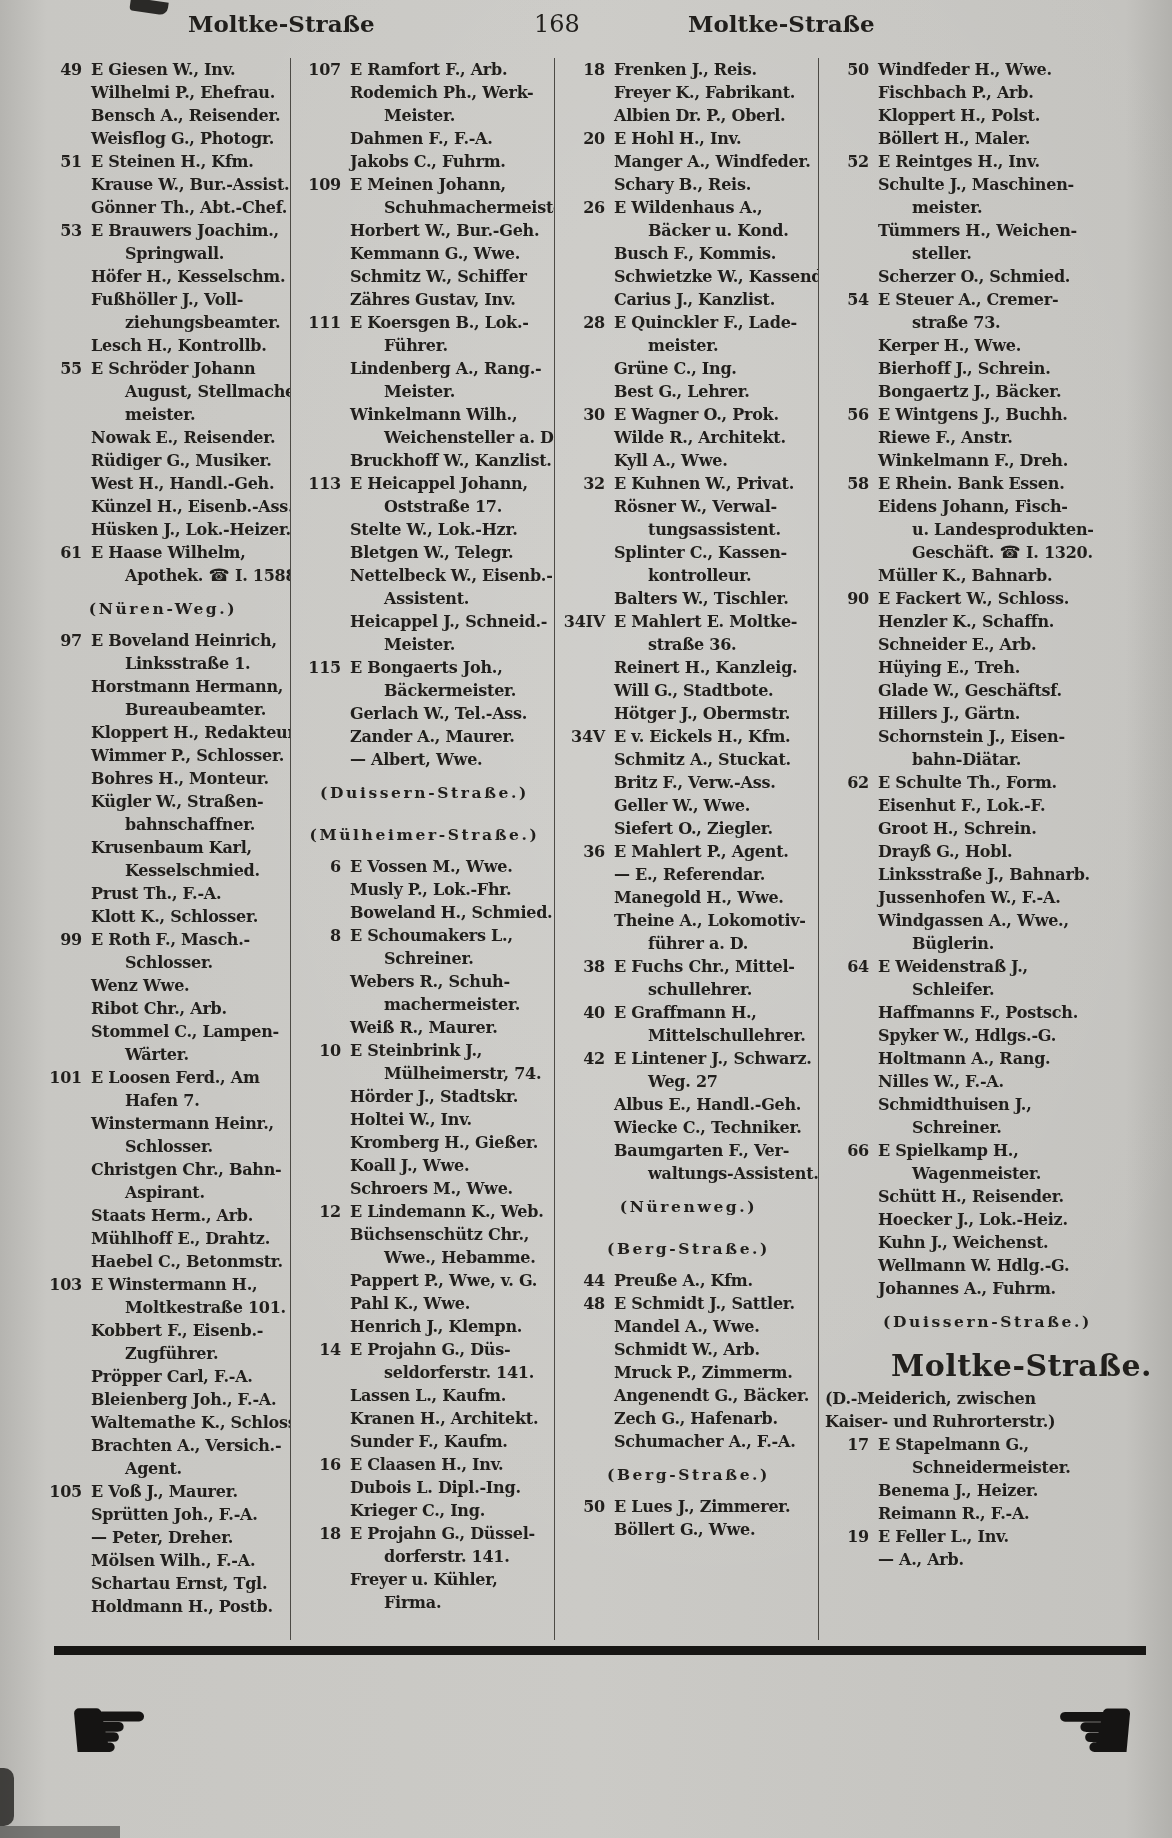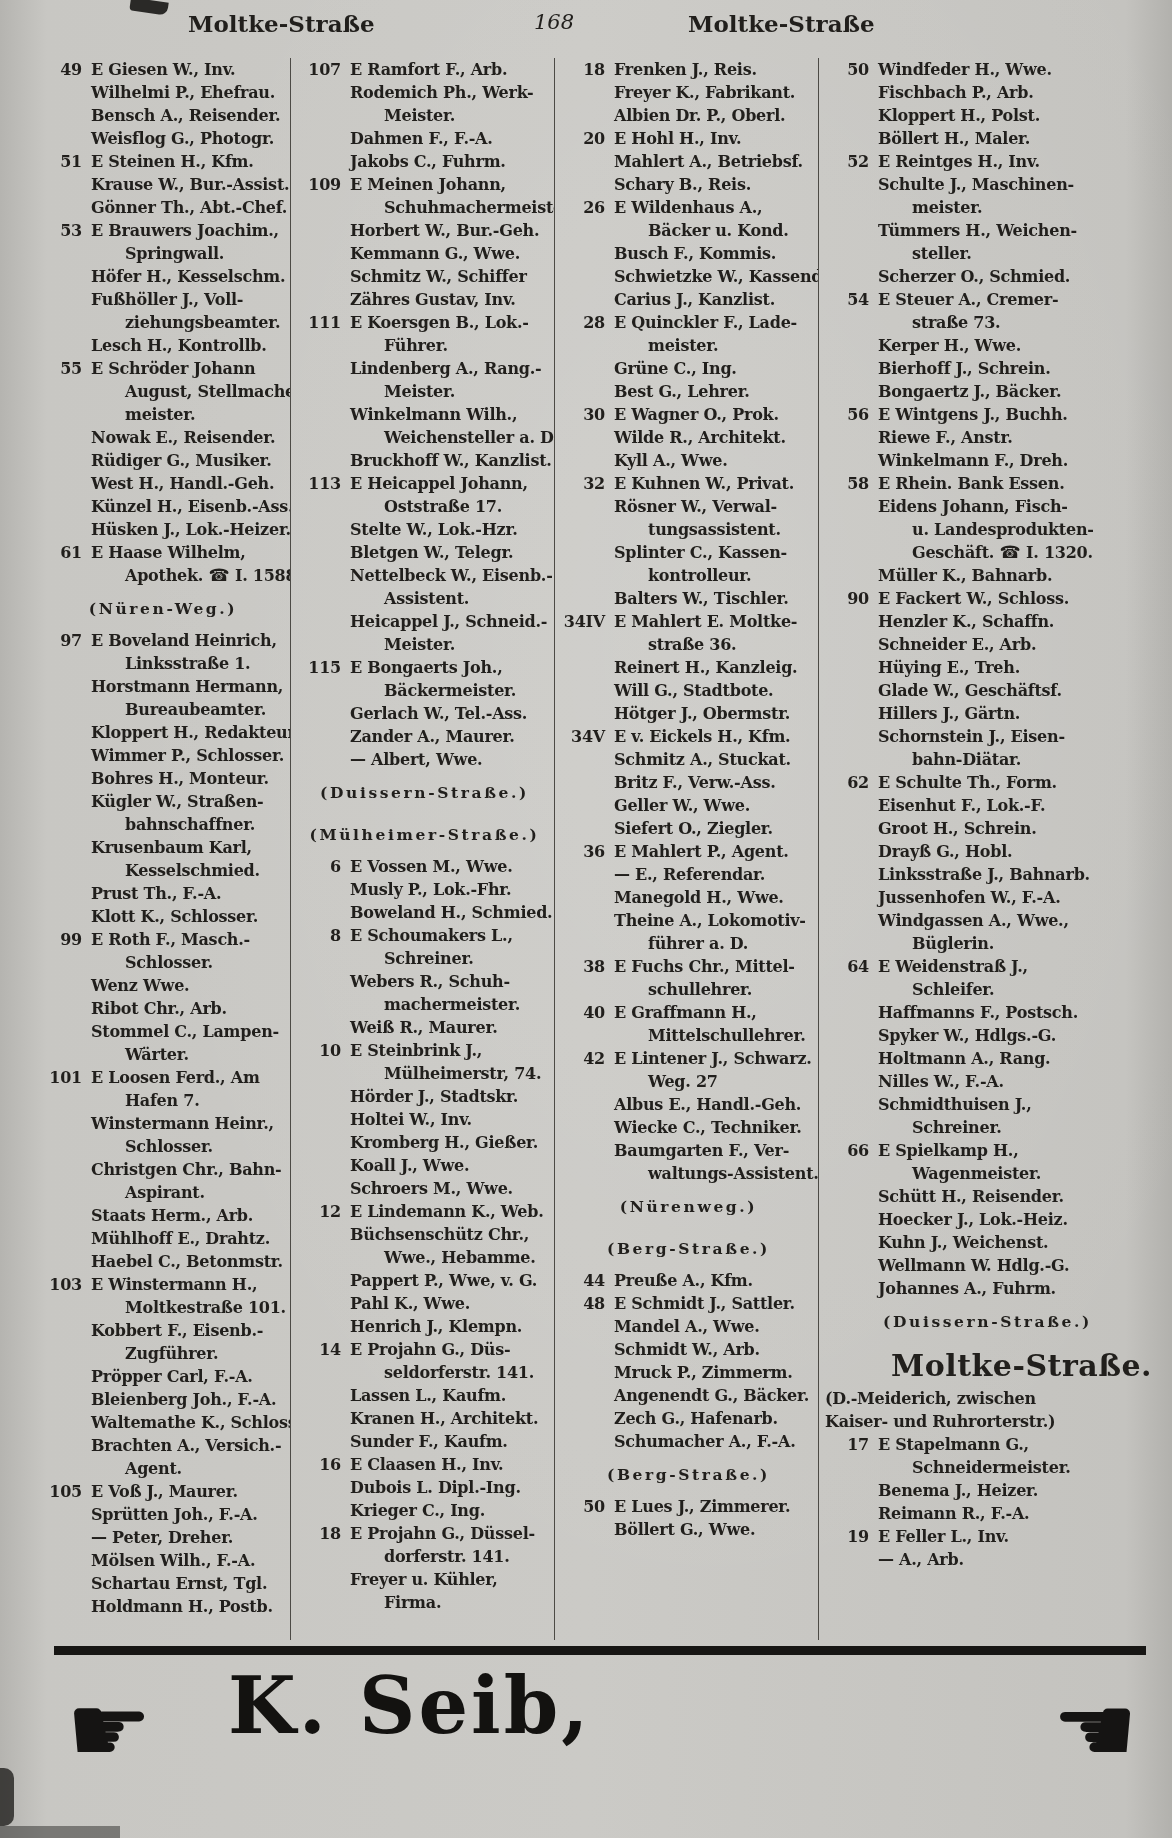--- a/index.html
+++ b/index.html
@@ -8,21 +8,21 @@
     background:
       radial-gradient(ellipse at 60% 35%, rgba(255,255,255,0.10) 0%, rgba(255,255,255,0) 60%),
       linear-gradient(90deg, #b5b4b0 0%, #c8c7c3 4%, #cbcac6 50%, #c4c3bf 96%, #b2b1ad 100%),
       #c8c7c3;
     font-family:"DejaVu Serif", serif;
     color:#211f1c;font-weight:bold;
   }
   
   .hdr{position:absolute;top:10px;left:0;right:0;height:34px;font-size:23px;}
   .hdr .hl{position:absolute;left:188px;}
-  .hdr .hn{position:absolute;left:534px;font-style:italic;font-weight:normal;font-size:21px;}
+  .hdr .hn{position:absolute;left:534px;font-weight:normal;font-size:24px;}
   .hdr .hr{position:absolute;left:688px;}
   
   .cols{position:absolute;top:58px;left:32px;right:20px;bottom:198px;display:flex;}
   .col{box-sizing:border-box;overflow:hidden;padding-left:4px;}
   .col.b{border-right:1.6px solid #4c4a45;}
   .c1{width:259px;} .c2{width:264px;} .c3{width:264px;} .c4{flex:1;}
   .ln{font-size:16px;line-height:23px;letter-spacing:-0.25px;white-space:nowrap;}
   .ln.n{display:flex;}
   .ln.n .no{width:46px;min-width:46px;text-align:right;margin-right:9px;}
   .ln.r{padding-left:55px;}
@@ -271,21 +271,21 @@
         <div class="ln n">
           <span class="no">18</span>
           <span>Frenken J., Reis.</span>
         </div>
         <div class="ln r">Freyer K., Fabrikant.</div>
         <div class="ln r">Albien Dr. P., Oberl.</div>
         <div class="ln n">
           <span class="no">20</span>
           <span>E Hohl H., Inv.</span>
         </div>
-        <div class="ln r">Mahlert A., Betriebsf.</div>
+        <div class="ln r">Manger A., Windfeder.</div>
         <div class="ln r">Schary B., Reis.</div>
         <div class="ln n">
           <span class="no">26</span>
           <span>E Wildenhaus A.,</span>
         </div>
         <div class="ln c">Bäcker u. Kond.</div>
         <div class="ln r">Busch F., Kommis.</div>
         <div class="ln r">Schwietzke W., Kassend.</div>
         <div class="ln r">Carius J., Kanzlist.</div>
         <div class="ln n">
@@ -474,17 +474,16 @@
           <span>E Feller L., Inv.</span>
         </div>
         <div class="ln r">— A., Arb.</div>
       </div>
   </div>
 
   <div class="rule"></div>
 
   <div class="ad">
     <span class="hand l">☛</span>
-    <span class="company">K. Seib,</span>
     <span class="hand r">☚</span>
   </div>
 
 </div>
 
 </body></html>

